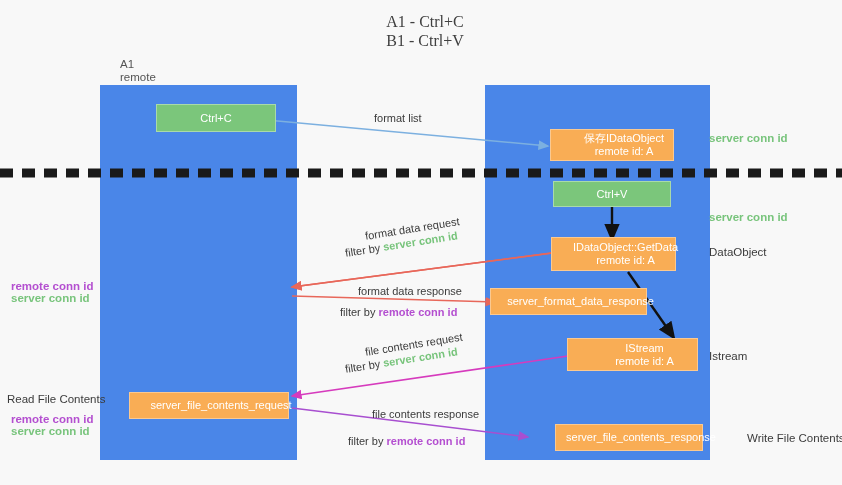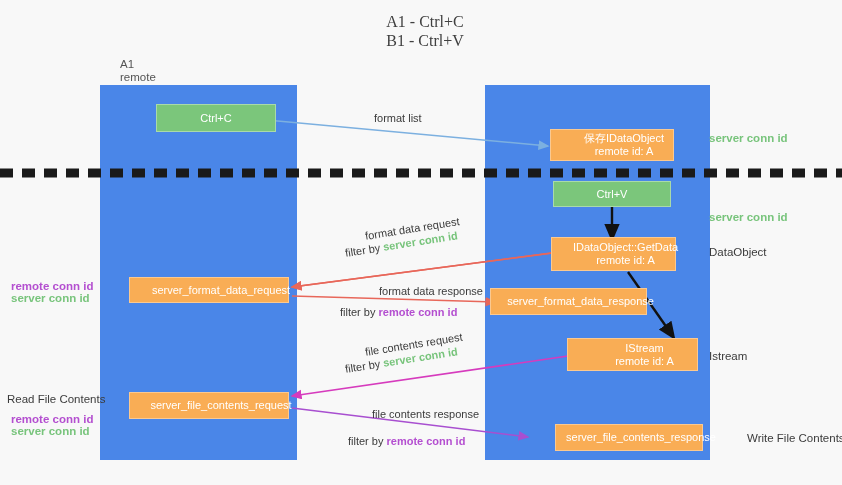--- a/index.html
+++ b/index.html
@@ -136,23 +136,20 @@
 
   <div class="box green" style="left:553px; top:181px; width:118px; height:26px;">
     <div>Ctrl+V</div>
   </div>
 
   <div class="box orange" style="left:551px; top:237px; width:125px; height:34px;">
     <div>IDataObject::GetData</div>
     <div class="l2">remote id: A</div>
   </div>
 
-  <div class="box orange" style="left:129px; top:277px; width:160px; height:26px;">
-    <div>server_format_data_request</div>
-  </div>
 
   <div class="box orange" style="left:490px; top:288px; width:157px; height:27px;">
     <div>server_format_data_response</div>
   </div>
 
   <div class="box orange" style="left:567px; top:338px; width:131px; height:33px;">
     <div>IStream</div>
     <div class="l2">remote id: A</div>
   </div>
 
@@ -177,21 +174,21 @@
   <div class="side-label conn-purple" style="left:11px; top:412px;">remote conn id</div>
   <div class="side-label conn-green" style="left:11px; top:424px;">server conn id</div>
 
   <div class="arrow-label" style="left:374px; top:111px;">format list</div>
 
   <div class="arrow-label rot-up" style="left:364px; top:229px;">format data request</div>
   <div class="arrow-label rot-up" style="left:344px; top:246px;">
     <span>filter by </span><span class="conn-green">server conn id</span>
   </div>
 
-  <div class="arrow-label" style="left:358px; top:284px;margin-left:21px;">format data response</div>
+  <div class="arrow-label" style="left:358px; top:284px;">format data response</div>
   <div class="arrow-label" style="left:340px; top:305px;">
     <span>filter by </span><span class="conn-purple">remote conn id</span>
   </div>
 
   <div class="arrow-label rot-up" style="left:364px; top:345px;">file contents request</div>
   <div class="arrow-label rot-up" style="left:344px; top:362px;">
     <span>filter by </span><span class="conn-green">server conn id</span>
   </div>
 
   <div class="arrow-label" style="left:372px; top:407px;">file contents response</div>

